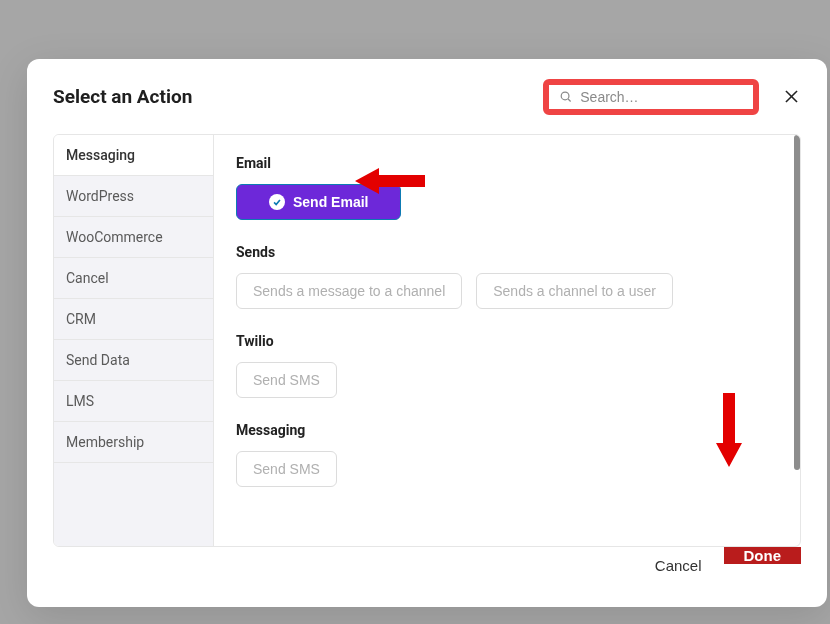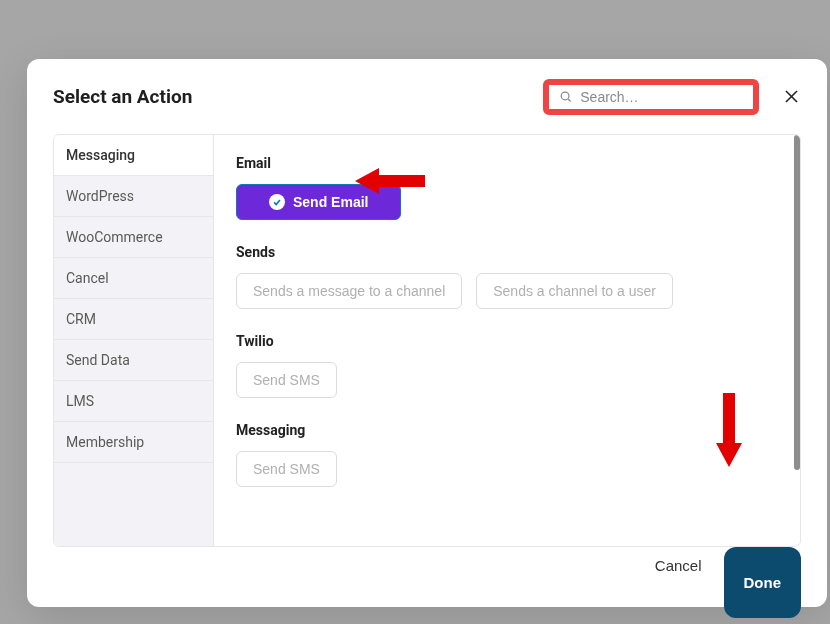--- a/index.html
+++ b/index.html
@@ -142,23 +142,23 @@
       justify-content: flex-end;
       padding: 0 26px;
       gap: 6px;
     }
     .btn-cancel {
       background: transparent; border: none;
       font-size: 15px; color: #333;
       padding: 10px 16px; cursor: pointer;
     }
     .btn-done {
-      background: #0c4a6e; border: none;
+      background: #b91c1c; border: none;
       color: #fff; font-size: 15px; font-weight: 600;
-      padding: 27px 20px; border-radius: 12px; cursor: pointer;
+      padding: 0 20px; border-radius: 0; cursor: pointer;
     }
     .arrow-annot { position: absolute; pointer-events: none; }
   </style>
 </head>
 <body>
 
 <div class="modal">
   <div class="modal-header">
     <div class="modal-title">Select an Action</div>
     <div class="header-right">

